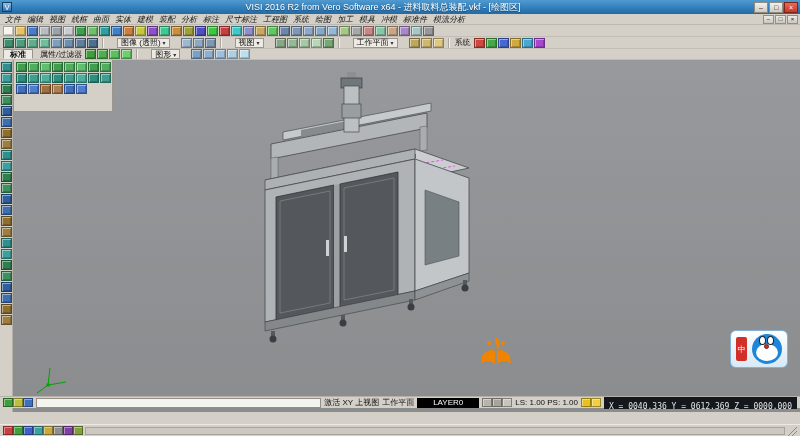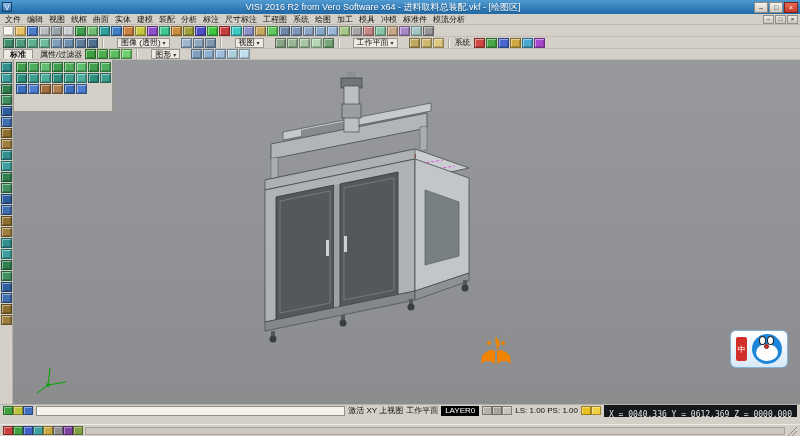--- a/index.html
+++ b/index.html
@@ -19,21 +19,21 @@
     color:#fff; font-size:9px;
   }
   .app-icon { width:10px; height:10px; background:linear-gradient(#8fc0e8,#2f6fae); border:1px solid #16405f; font-size:7px; color:#fff; text-align:center; line-height:9px; flex:none; }
   .title-text { flex:1; text-align:center; white-space:nowrap; overflow:hidden; text-shadow:0 1px 1px rgba(0,0,0,.4); }
   .win-btns { display:flex; gap:1px; }
   .win-btn { width:14px; height:11px; background:linear-gradient(#f2f1ec,#cfcbc2); border:1px solid #8f8b82; font-size:7px; line-height:9px; text-align:center; color:#222; }
   .win-btn.close { background:linear-gradient(#e86a56,#c83a28); color:#fff; border-color:#7c241a; }
   
   .menubar { position:absolute; left:0; top:14px; width:800px; height:11px; background:#d4d0c8; display:flex; align-items:center; padding:0 2px; border-bottom:1px solid #bdb9b0; }
   .menu-items { display:flex; }
-  .menu-item { font-size:8px; padding:0 3px; white-space:nowrap; }
+  .menu-item { font-size:8px; padding:0 3px; white-space:nowrap;font-style:italic; }
   .mdi-btns { margin-left:auto; display:flex; gap:1px; }
   .mdi-btn { width:11px; height:9px; background:linear-gradient(#eceae4,#cac6bd); border:1px solid #938f86; font-size:6px; line-height:7px; text-align:center; }
   
   .tb-row { position:absolute; left:0; right:0; background:#d4d0c8; display:flex; align-items:center; padding-left:3px; border-bottom:1px solid #c2beb5; }
   .tb1 { top:25px; height:12px; }
   .tb2 { top:37px; height:12px; }
   .tb3 { top:49px; height:11px; }
   .grp { display:flex; align-items:center; }
   .tbi { width:11px; height:10px; flex:none; margin:0 1px 0 0; border:1px solid rgba(0,0,0,.35); box-shadow: inset 1px 1px 0 rgba(255,255,255,.45), inset -1px -1px 0 rgba(0,0,0,.2); }
   .dd { display:flex; align-items:center; gap:2px; background:#eceae3; border:1px solid #9a968d; height:10px; padding:0 3px; margin:0 11px; font-size:8px; white-space:nowrap; }
@@ -54,25 +54,25 @@
   .wm-text { font-size:28px; font-weight:bold; color:#1a5aa0; letter-spacing:2px; font-family:"DejaVu Sans", sans-serif; white-space:nowrap; }
   
   .sticker { position:absolute; right:12px; top:330px; width:58px; height:38px; background:linear-gradient(#ffffff,#d8e9f6); border:1px solid #86b2d8; border-radius:6px; z-index:30; display:flex; align-items:center; }
   .sticker-tag { width:11px; height:24px; background:#d03028; color:#fff; font-size:8px; display:flex; align-items:center; justify-content:center; border-radius:2px; margin:0 2px 0 5px; flex:none; }
   .dora-head { position:relative; width:30px; height:30px; background:#1e86d8; border-radius:50%; margin-left:3px; flex:none; }
   .dora-face { position:absolute; left:4px; top:10px; width:22px; height:17px; background:#fff; border-radius:50%; }
   .dora-eye { position:absolute; top:2px; width:7px; height:9px; background:#fff; border:1px solid #222; border-radius:50%; }
   .dora-eye.l { left:7px; } .dora-eye.r { left:15px; }
   .dora-nose { position:absolute; left:12px; top:10px; width:5px; height:5px; background:#d03028; border:1px solid #7c1a14; border-radius:50%; }
   
-  .status1 { position:absolute; left:0; bottom:20px; width:800px; height:12px; background:#d4d0c8; border-top:1px solid #b5b1a8; display:flex; align-items:center; gap:3px; padding:0 3px; font-size:8px; }
+  .status1 { position:absolute; left:0; bottom:28px; width:800px; height:12px; background:#d4d0c8; border-top:1px solid #b5b1a8; display:flex; align-items:center; gap:3px; padding:0 3px; font-size:8px; }
   .status2 { position:absolute; left:0; bottom:0; width:800px; height:12px; background:#d4d0c8; border-top:1px solid #eceae4; display:flex; align-items:center; gap:2px; padding:0 3px; }
   .s-icon { width:10px; height:9px; flex:none; border:1px solid rgba(0,0,0,.35); box-shadow:inset 1px 1px 0 rgba(255,255,255,.4); }
   .cmd-input { flex:1; height:10px; background:#f5f3ee; border:1px solid #938f86; font-size:8px; padding:0 2px; min-width:60px; }
-  .layer-badge { background:#000; color:#fff; font-size:8px; height:10px; line-height:10px; padding:0 4px; flex:none; }
+  .layer-badge { background:#000; color:#fff; font-size:8px; height:10px; line-height:10px; padding:0 16px; flex:none; }
   .coords { background:#14181c; color:#e6e6e6; font-family:"DejaVu Sans Mono", monospace; font-size:8px; height:12px; line-height:12px; padding:4px 5px; white-space:nowrap; flex:none; }
   .s-label { white-space:nowrap; }
   .s2-bar { flex:1; height:8px; background:#cdc9c1; border:1px solid #a8a49b; }
   .grip { width:10px; height:10px; background:
     linear-gradient(135deg, transparent 50%, #8f8b82 50%, #8f8b82 58%, transparent 58%, transparent 70%, #8f8b82 70%, #8f8b82 78%, transparent 78%); flex:none; }
 </style>
 </head>
 <body>
 
 <div class="titlebar">

